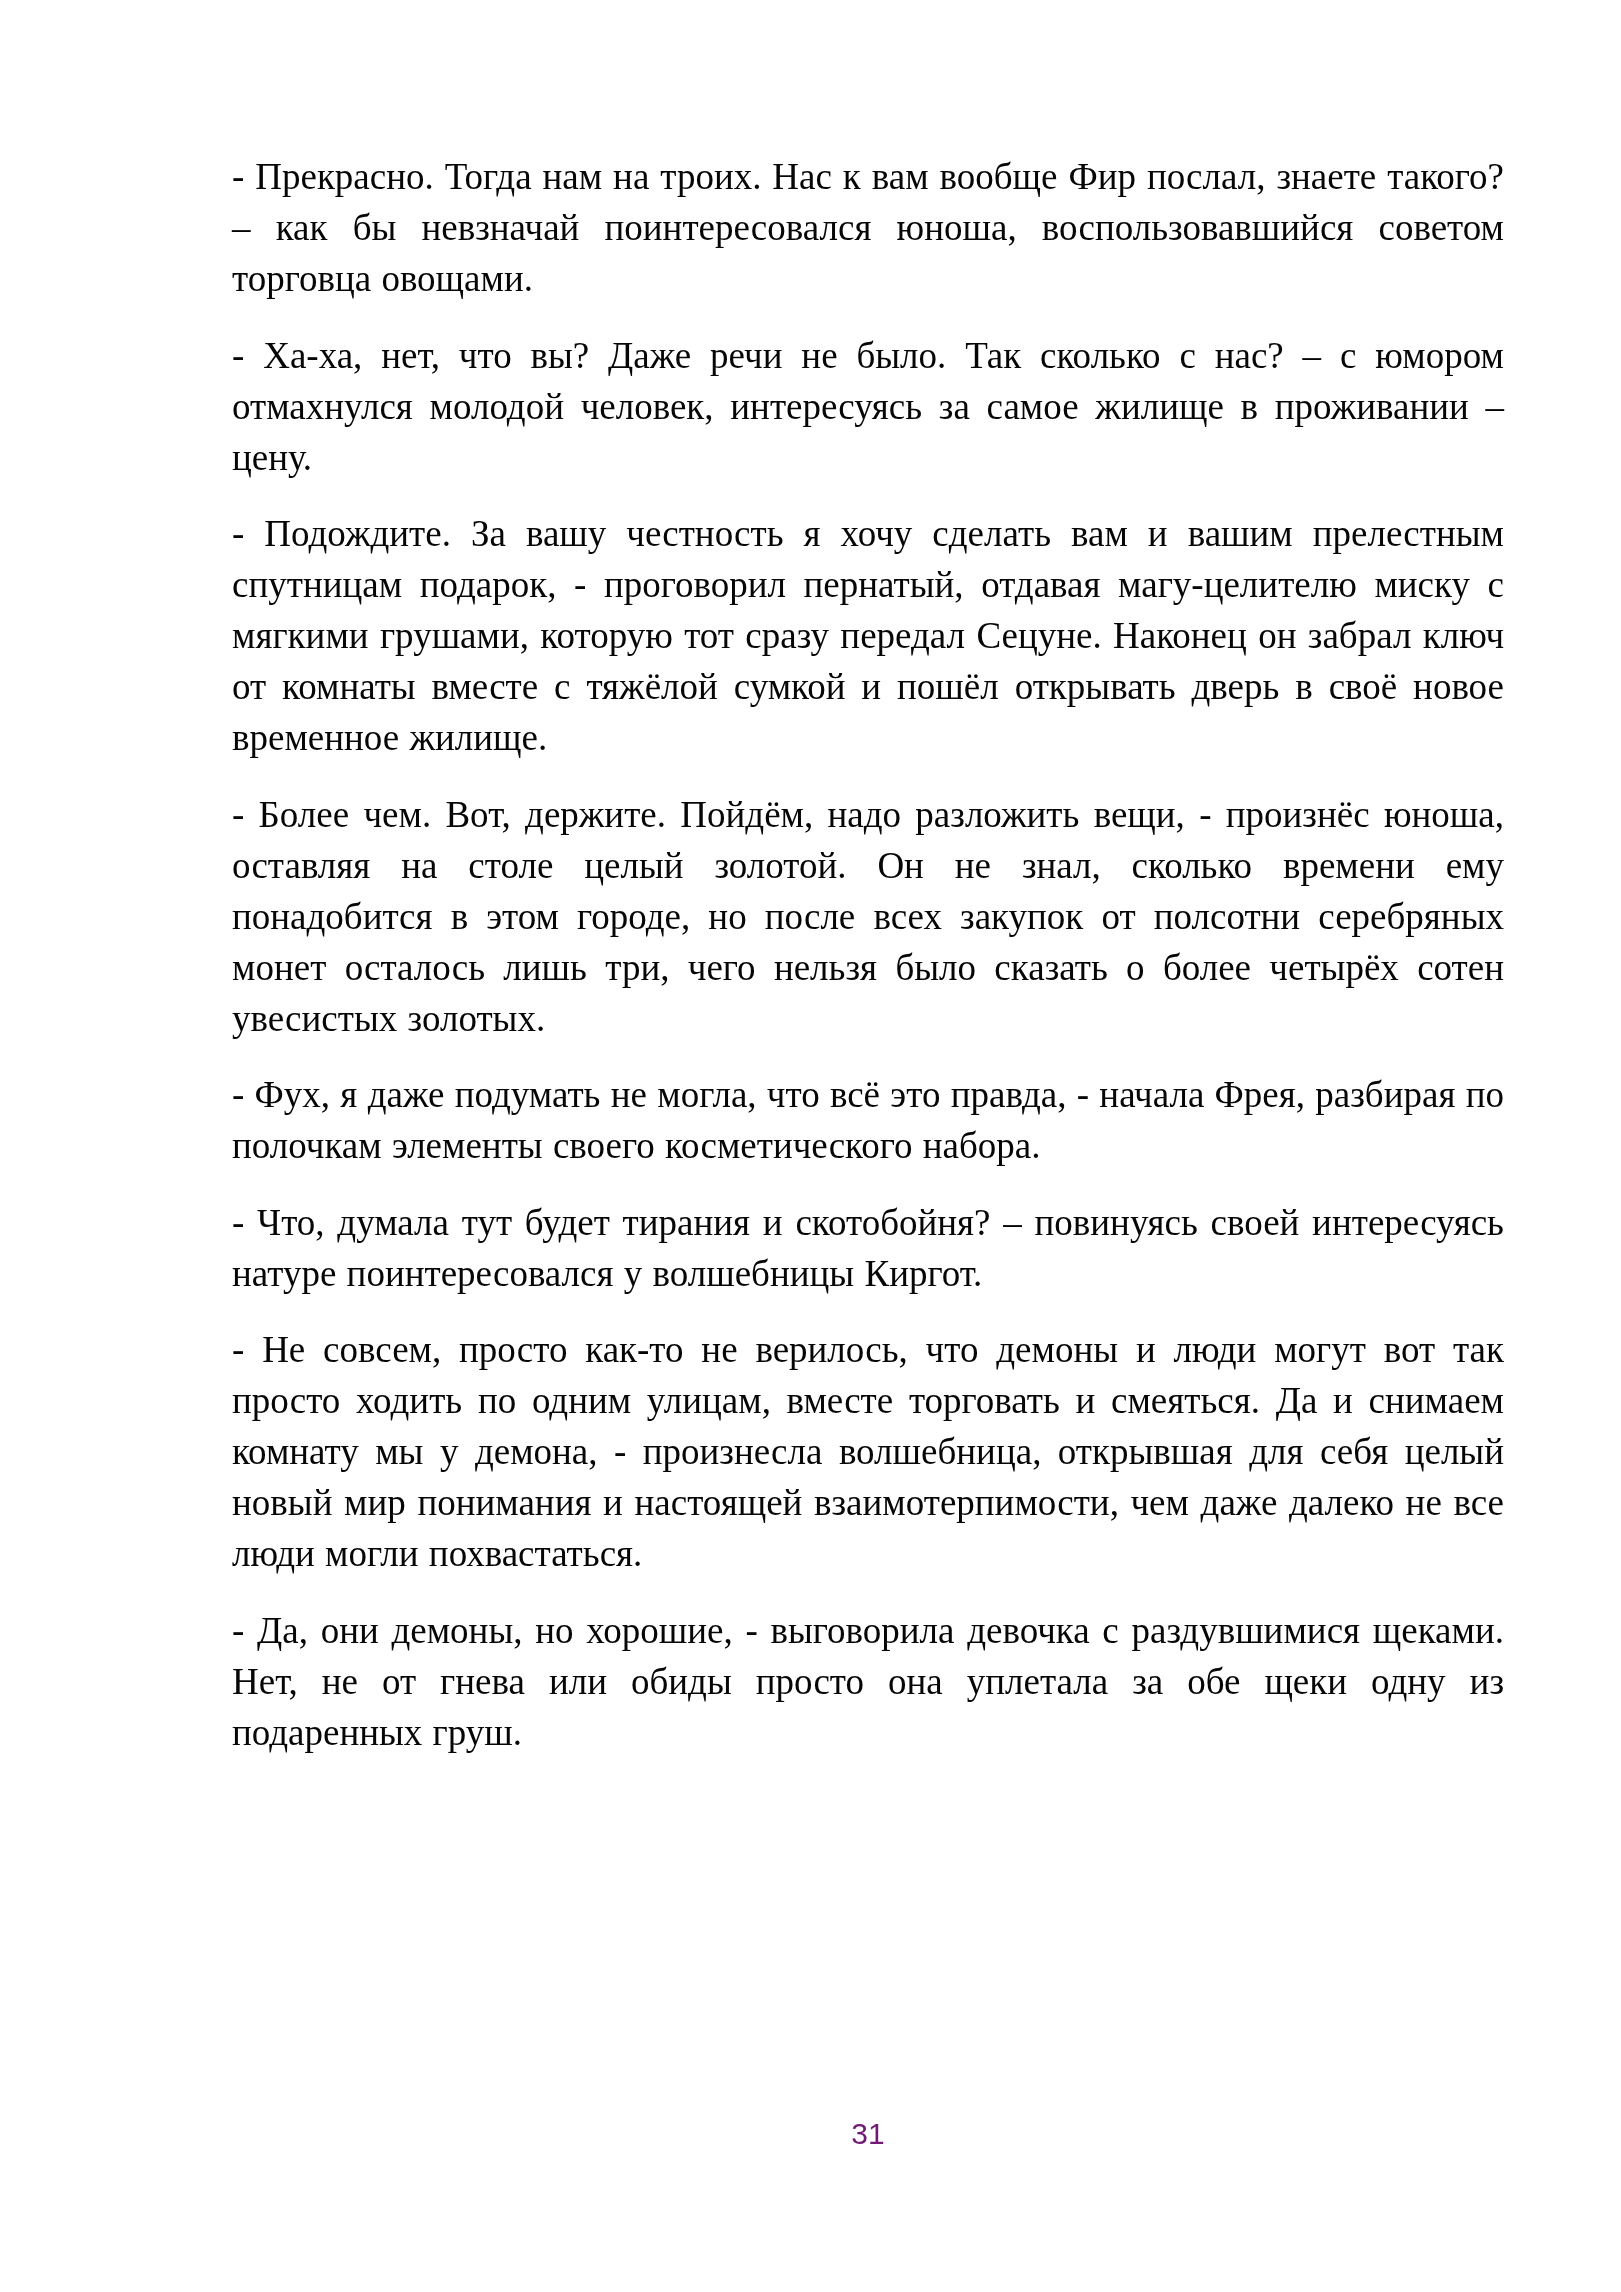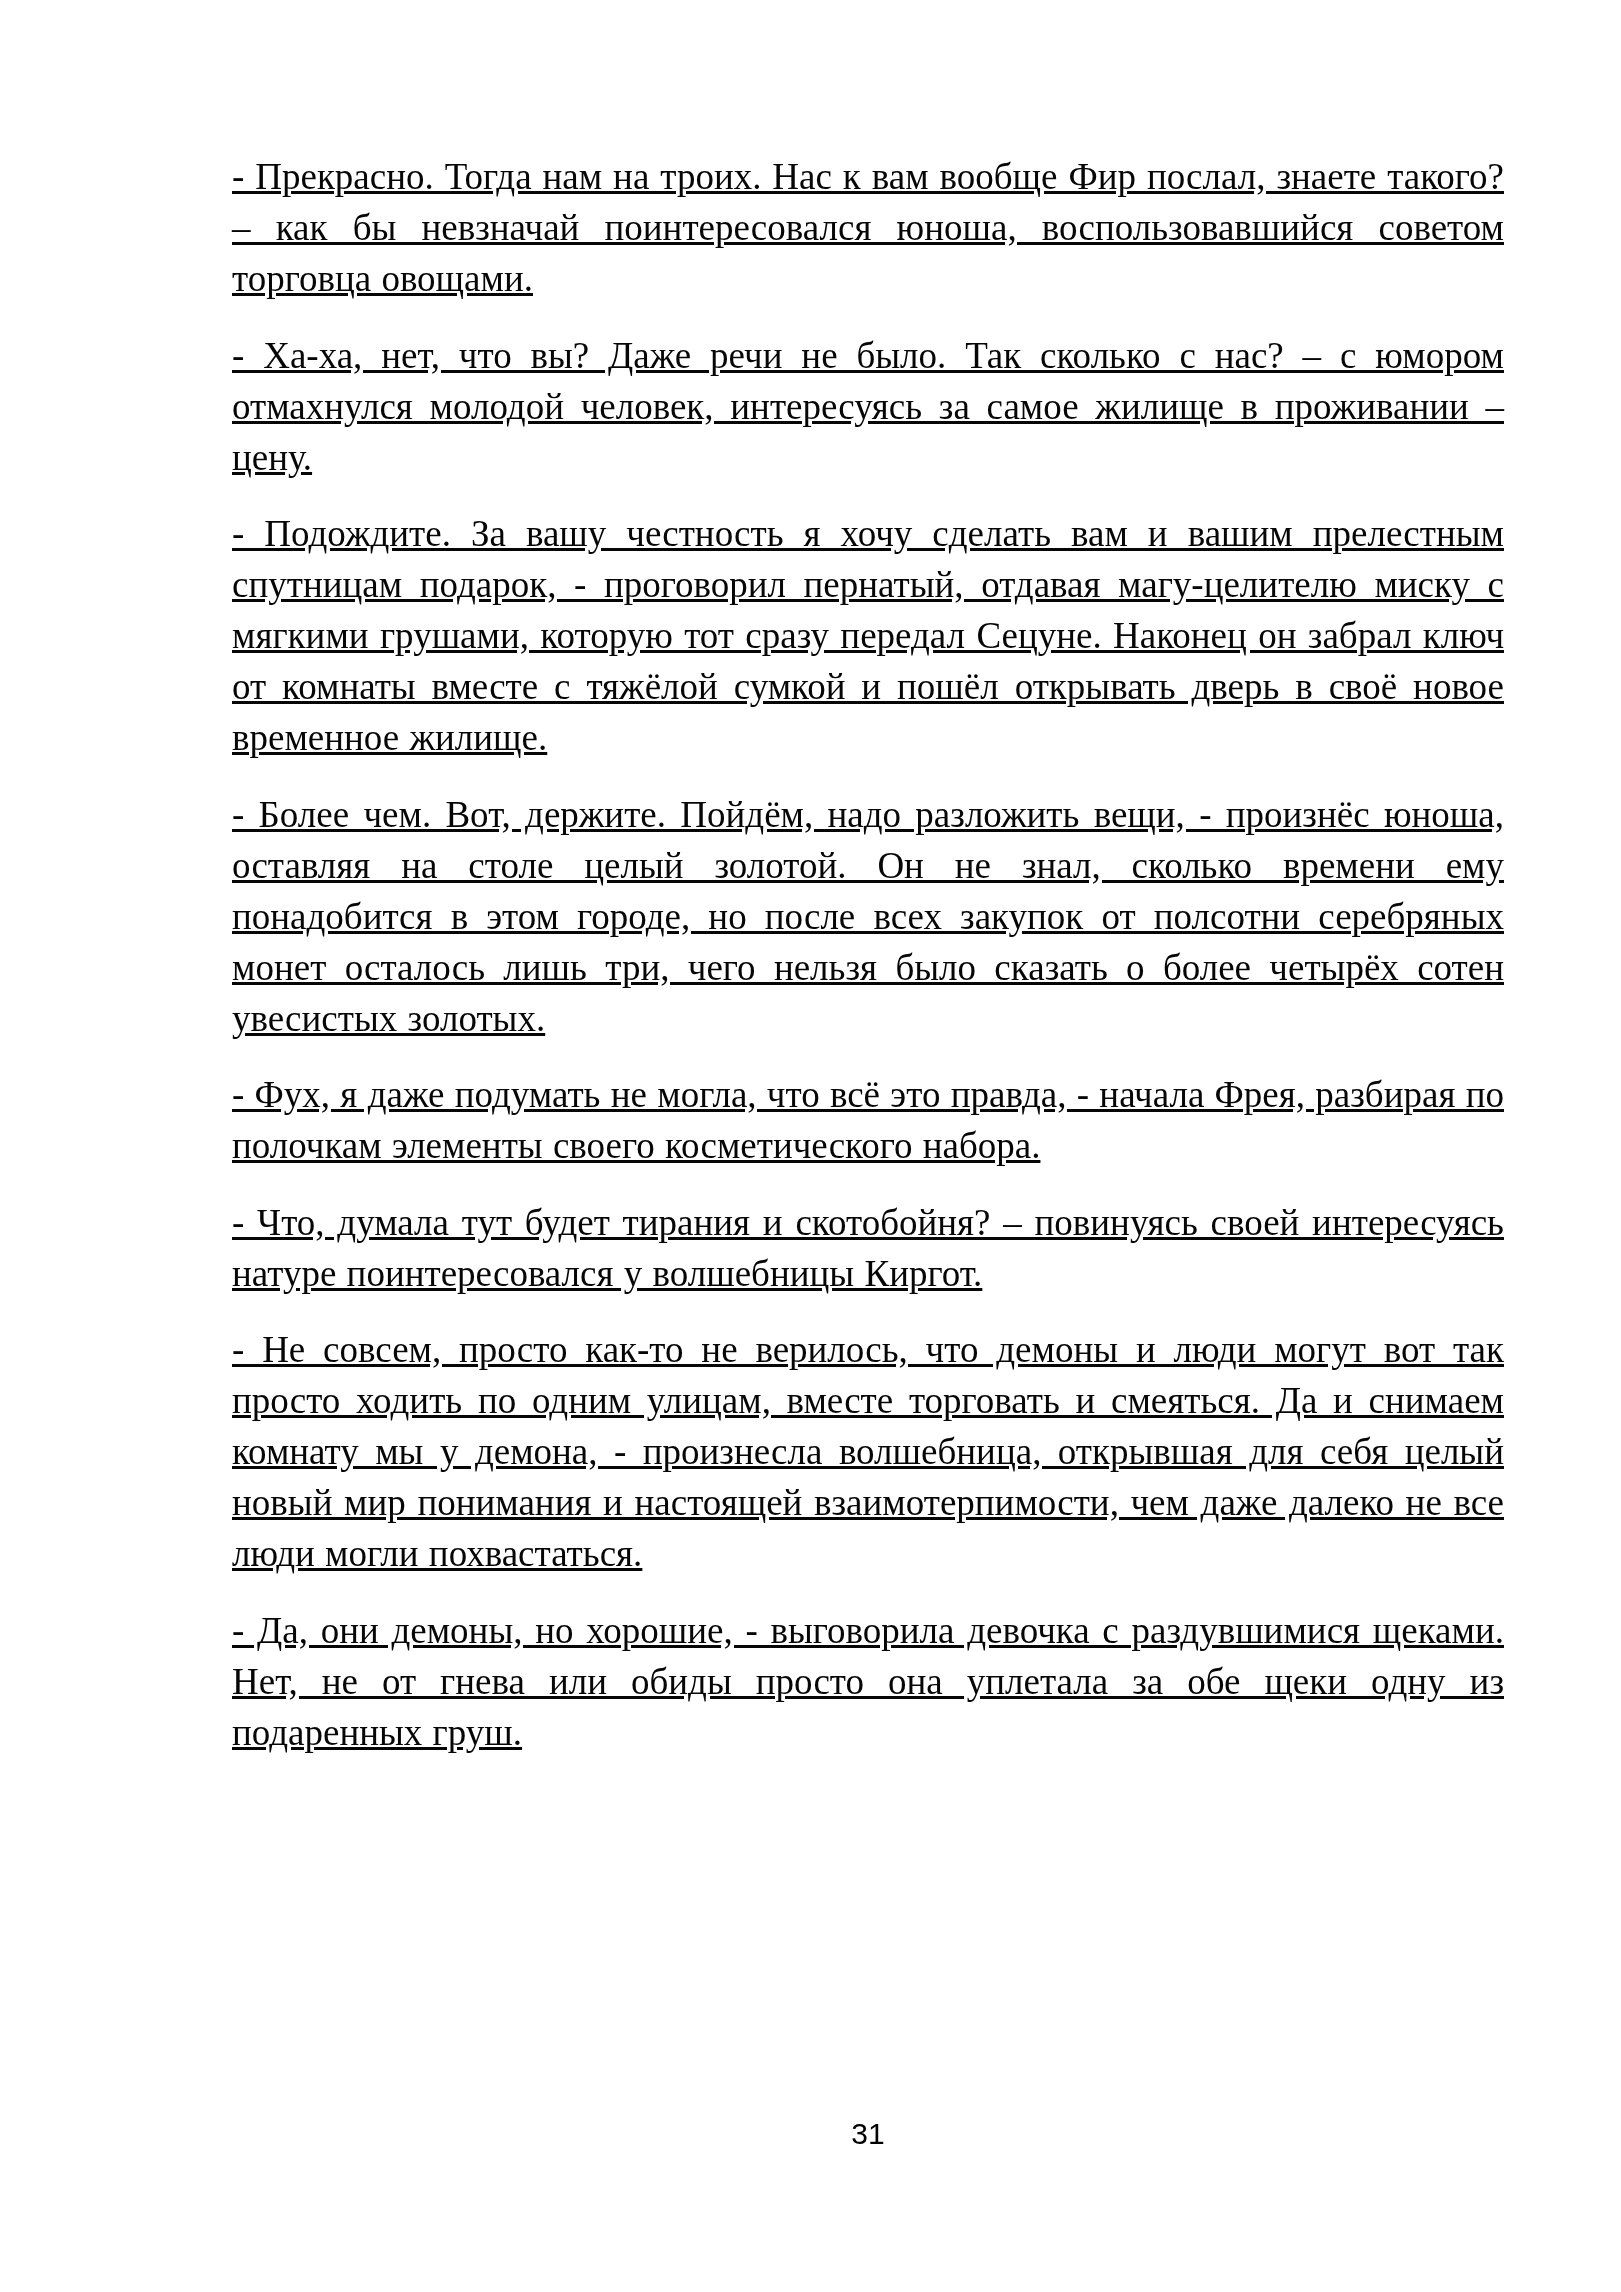--- a/index.html
+++ b/index.html
@@ -22,37 +22,36 @@
     top: 151px;
     width: 1272px;
   }
   .para {
     margin: 0 0 25.5px 0;
     font-size: 37px;
     line-height: 51px;
     text-align: justify;
     text-indent: 0;
     word-spacing: 1px;
-    text-decoration: underline;
   }
   .para:last-child {
     margin-bottom: 15px;
   }
   .footer {
     position: absolute;
     left: 232px;
     top: 2115px;
     width: 1272px;
     text-align: center;
   }
   .page-number {
     font-family: "Liberation Sans", "DejaVu Sans", sans-serif;
     font-size: 30px;
     line-height: 37px;
-    color: #000000;
+    color: #701a75;
   }
 </style>
 </head>
 <body>
 
 <div class="page">
   <div class="text-block">
     <p class="para">- Прекрасно. Тогда нам на троих. Нас к вам вообще Фир послал, знаете такого? – как бы невзначай поинтересовался юноша, воспользовавшийся советом торговца овощами.</p>
     <p class="para">- Ха-ха, нет, что вы? Даже речи не было. Так сколько с нас? – с юмором отмахнулся молодой человек, интересуясь за самое жилище в проживании – цену.</p>
     <p class="para">- Подождите. За вашу честность я хочу сделать вам и вашим прелестным спутницам подарок, - проговорил пернатый, отдавая магу-целителю миску с мягкими грушами, которую тот сразу передал Сецуне. Наконец он забрал ключ от комнаты вместе с тяжёлой сумкой и пошёл открывать дверь в своё новое временное жилище.</p>

